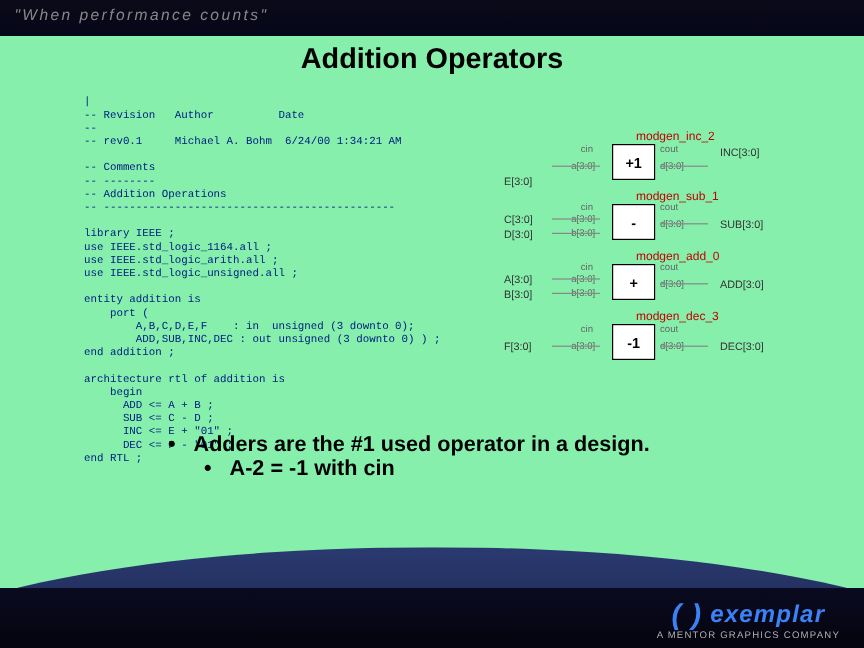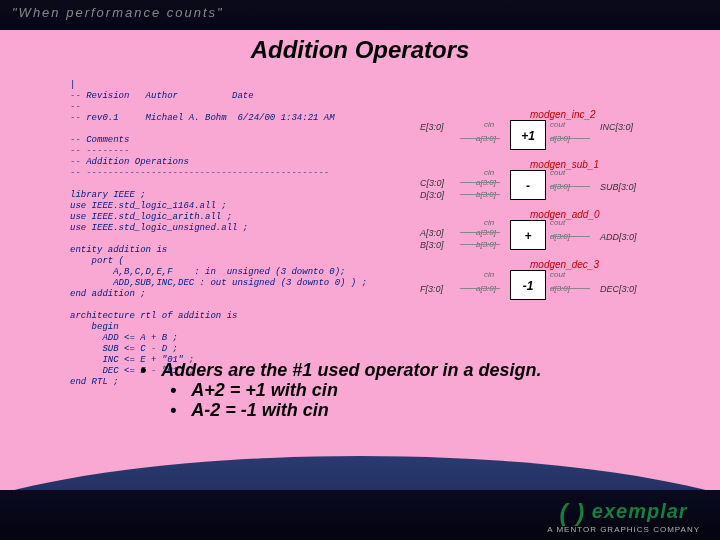--- a/index.html
+++ b/index.html
@@ -1,37 +1,37 @@
 <!DOCTYPE html>
 <html><head>
 <meta charset="utf-8">
 <style>
   * { margin: 0; padding: 0; box-sizing: border-box; }
   body { width: 720px; height: 540px; overflow: hidden; font-family: Arial, sans-serif; background: #fff; position: relative; }
   .topbar { width: 720px; height: 30px; background: linear-gradient(#0a0a18,#06061a); color: #c0c0c0; font-style: italic; font-size: 13px; padding: 5px 12px; letter-spacing: 2px; }
   .topbar .q1 { color: #888; }
-  .content { position: absolute; top: 30px; left: 0; width: 720px; height: 504px; background: #f9a8d4; font-style: italic; }
+  .content { position: absolute; top: 30px; left: 0; width: 720px; height: 504px; background: #86efac; }
   .title { text-align: center; font-size: 24px; font-weight: bold; color: #000; margin-top: 6px; }
   .codeblock { position: absolute; top: 50px; left: 70px; width: 340px; font-family: "Courier New", monospace; font-size: 9px; line-height: 11px; color: #002080; white-space: pre; }
   .schematic { position: absolute; top: 80px; left: 420px; width: 260px; font-family: Arial, sans-serif; font-size: 9px; color: #000; }
   .blockrow { position: relative; height: 50px; }
   .mgname { position: absolute; top: -1px; left: 110px; color: #c00000; font-size: 10px; }
   .modbox { position: absolute; top: 10px; left: 90px; width: 36px; height: 30px; border: 1px solid #000; background: #fff; text-align: center; line-height: 30px; font-weight: bold; font-size: 12px; }
   .lport { position: absolute; left: 0; font-size: 9px; color: #333; }
   .rport { position: absolute; left: 180px; font-size: 9px; color: #333; }
   .pin { position: absolute; width: 40px; height: 1px; background: #888; }
   .pinlab { position: absolute; font-size: 8px; color: #666; text-align: right; }
   .bullets { position: absolute; top: 330px; left: 140px; font-size: 18px; font-weight: bold; color: #000; line-height: 20px; }
   .bullets .sub { margin-left: 30px; }
   .sidebar { position: absolute; top: 34px; left: 0; width: 14px; height: 420px; background: linear-gradient(#1a1a3a,#060618); }
   .bottombar { position: absolute; top: 490px; left: 0; width: 720px; height: 50px; background: linear-gradient(#0a0a20,#04040e); }
   .bottomarc { position: absolute; top: 456px; left: 0; width: 720px; height: 40px; overflow: hidden; }
   .bottomarc .arc { width: 920px; height: 200px; border-radius: 50%; background: linear-gradient(#2a3a70,#0a0a20); position: absolute; top: 0; left: -100px; }
   .logo { position: absolute; right: 20px; bottom: 6px; text-align: center; }
-  .logo .brand { color: #15803d; font-style: italic; font-weight: bold; font-size: 20px; letter-spacing: 1px; }
+  .logo .brand { color: #3b82f6; font-style: italic; font-weight: bold; font-size: 20px; letter-spacing: 1px; }
   .logo .paren { font-size: 24px; font-weight: bold; vertical-align: middle; }
   .logo .tag { color: #b0b0b0; font-size: 8px; letter-spacing: 1px; margin-top: -2px; }
 </style>
 </head>
 <body>
 
 <div class="topbar"><span class="q1">"When performance counts"</span></div>
 <div class="sidebar"></div>
 
 <div class="content">
@@ -64,21 +64,21 @@
       SUB &lt;= C - D ;
       INC &lt;= E + "01" ;
       DEC &lt;= F - "01" ;
 end RTL ;</div>
 
   <div class="schematic">
 
     <div class="blockrow">
       <div class="mgname">modgen_inc_2</div>
       <div class="modbox">+1</div>
-      <span class="lport" style="top:12px">E[3:0]</span>
+      <span class="lport" style="top:36px">E[3:0]</span>
       <span class="pinlab" style="top:10px;left:64px">cin</span>
       <span class="pinlab" style="top:24px;left:56px">a[3:0]</span>
       <span class="pinlab" style="top:10px;left:130px">cout</span>
       <span class="pinlab" style="top:24px;left:130px">d[3:0]</span>
       <span class="rport" style="top:12px">INC[3:0]</span>
       <div class="pin" style="top:28px;left:40px"></div>
         <div class="pin" style="top:28px;left:130px"></div>
     </div>
 
     <div class="blockrow">
@@ -122,21 +122,20 @@
       <span class="pinlab" style="top:10px;left:130px">cout</span>
       <span class="pinlab" style="top:24px;left:130px">d[3:0]</span>
       <span class="rport" style="top:24px">DEC[3:0]</span>
       <div class="pin" style="top:28px;left:40px"></div>
         <div class="pin" style="top:28px;left:130px"></div>
     </div>
   </div>
 
   <div class="bullets">
     <div>•&nbsp;&nbsp;&nbsp;<span>Adders are the #1 used operator in a design.</span></div>
-    <div class="sub">•&nbsp;&nbsp;&nbsp;<span>A+2 =  +1 with cin</span></div>
     <div class="sub">•&nbsp;&nbsp;&nbsp;<span>A-2  = -1 with cin</span></div>
   </div>
 </div>
 
 <div class="bottomarc">
     <div class="arc"></div>
   </div>
 <div class="bottombar"></div>
 <div class="logo">
   <div class="brand"><span class="paren">( )</span> <span>exemplar</span></div>

